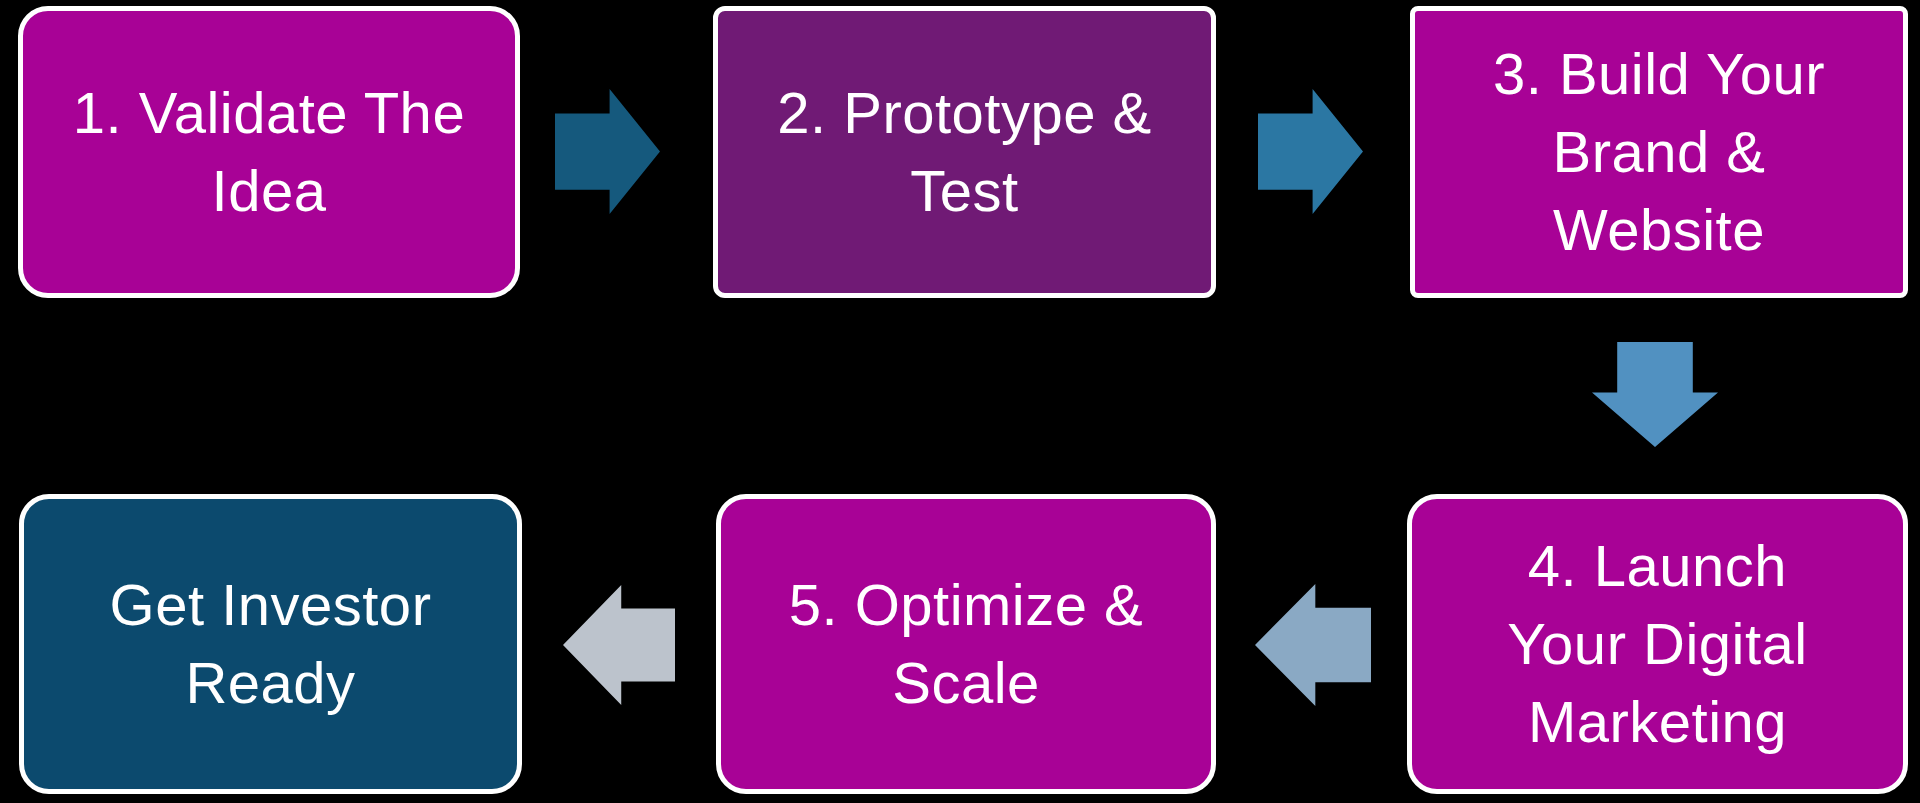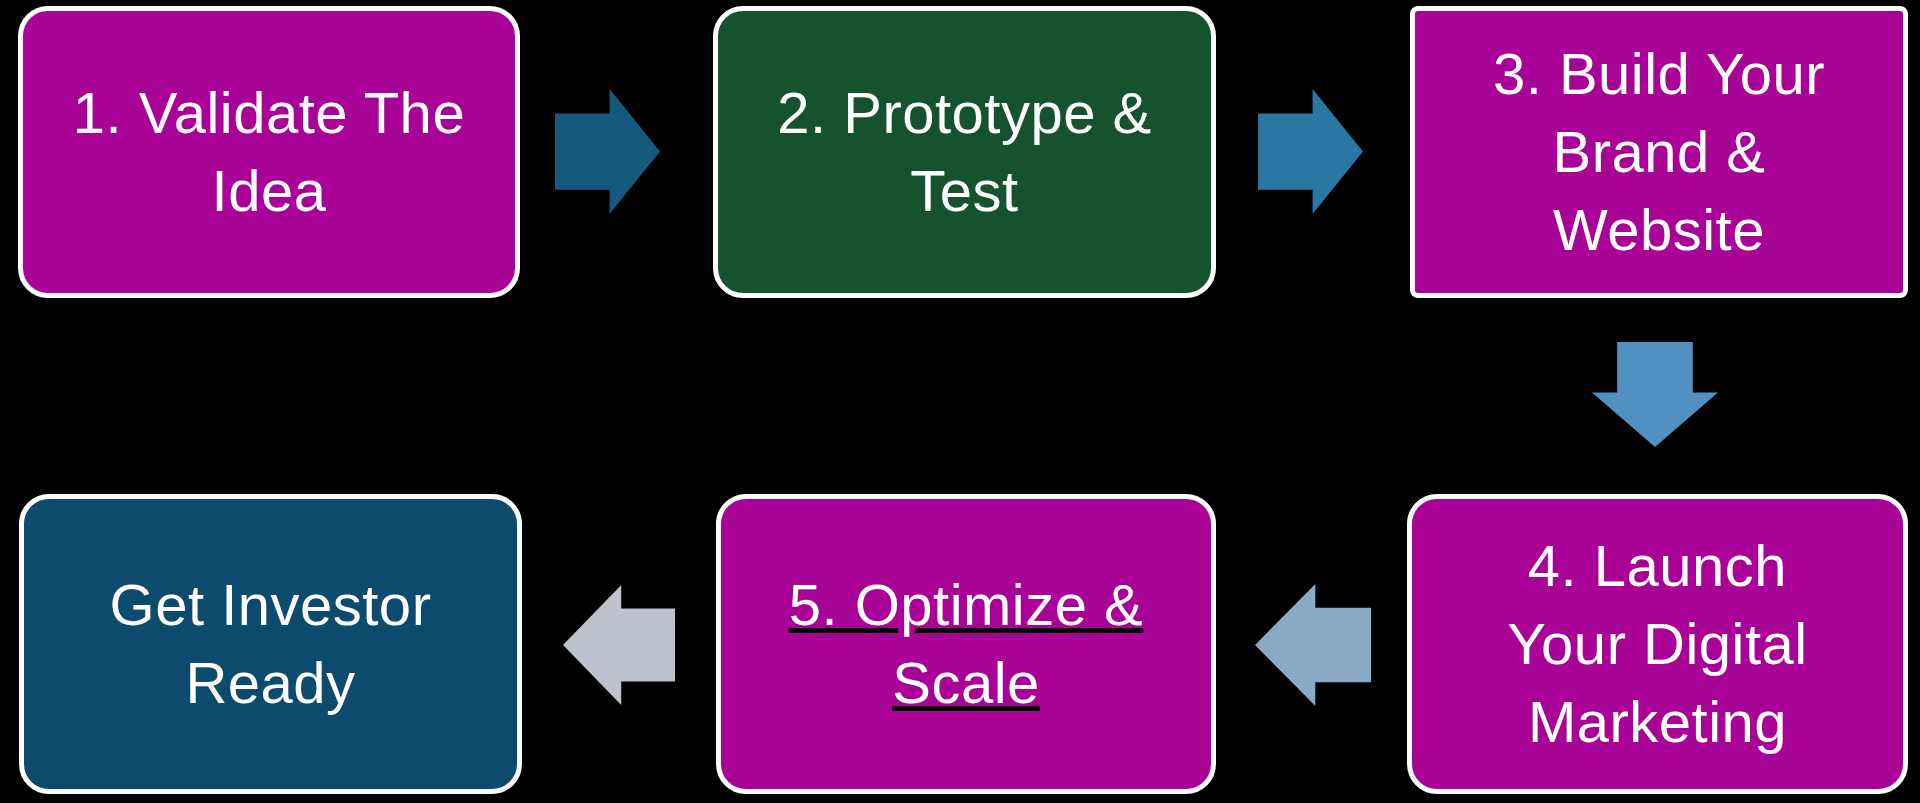--- a/index.html
+++ b/index.html
@@ -63,21 +63,21 @@
 
 <div class="canvas">
 
   <div class="step-box" id="box-step1" style="background-color: rgb(168, 2, 150);">
     <span class="step-label">1. Validate The
 Idea</span>
   </div>
 
   <div class="arrow arrow-right" id="arrow-1" style="background-color: rgb(21, 89, 125);"></div>
 
-  <div class="step-box" id="box-step2" style="background-color: #14532d;">
+  <div class="step-box" id="box-step2" style="background-color: #701a75; border-radius: 12px;">
     <span class="step-label">2. Prototype &amp;
 Test</span>
   </div>
 
   <div class="arrow arrow-right" id="arrow-2" style="background-color: rgb(43, 119, 163);"></div>
 
   <div class="step-box" id="box-step3" style="background-color: rgb(168, 2, 150); border-radius: 8px;">
     <span class="step-label">3. Build Your
 Brand &amp;
 Website</span>
@@ -86,21 +86,21 @@
   <div class="arrow arrow-down" id="arrow-3" style="background-color: rgb(81, 145, 193);"></div>
 
   <div class="step-box" id="box-step4" style="background-color: rgb(168, 2, 150);">
     <span class="step-label">4. Launch
 Your Digital
 Marketing</span>
   </div>
 
   <div class="arrow arrow-left" id="arrow-4" style="background-color: rgb(138, 169, 196);"></div>
 
-  <div class="step-box" id="box-step5" style="background-color: rgb(168, 2, 150); text-decoration: underline;">
+  <div class="step-box" id="box-step5" style="background-color: rgb(168, 2, 150);">
     <span class="step-label">5. Optimize &amp;
 Scale</span>
   </div>
 
   <div class="arrow arrow-left" id="arrow-5" style="background-color: rgb(188, 195, 204);"></div>
 
   <div class="step-box" id="box-final" style="background-color: #0c4a6e;">
     <span class="step-label">Get Investor
 Ready</span>
   </div>

